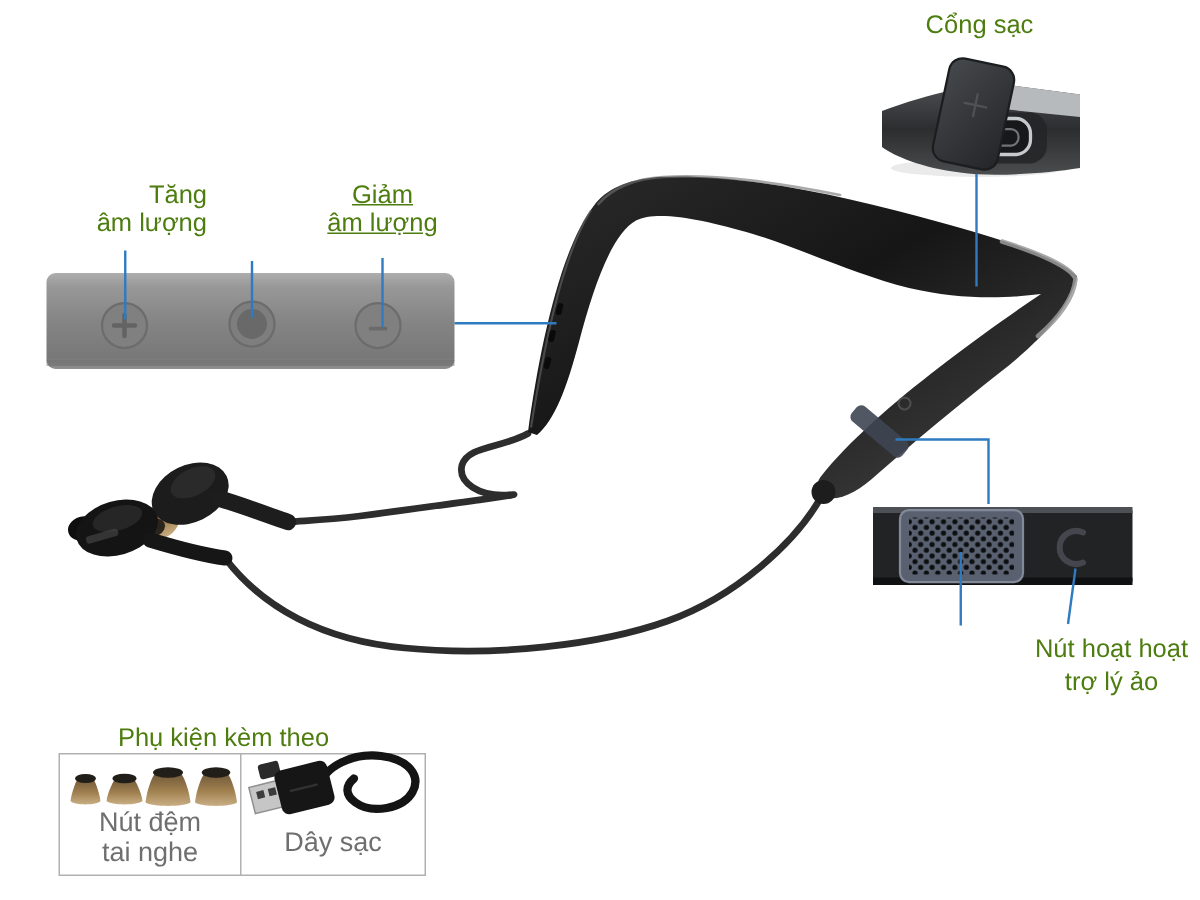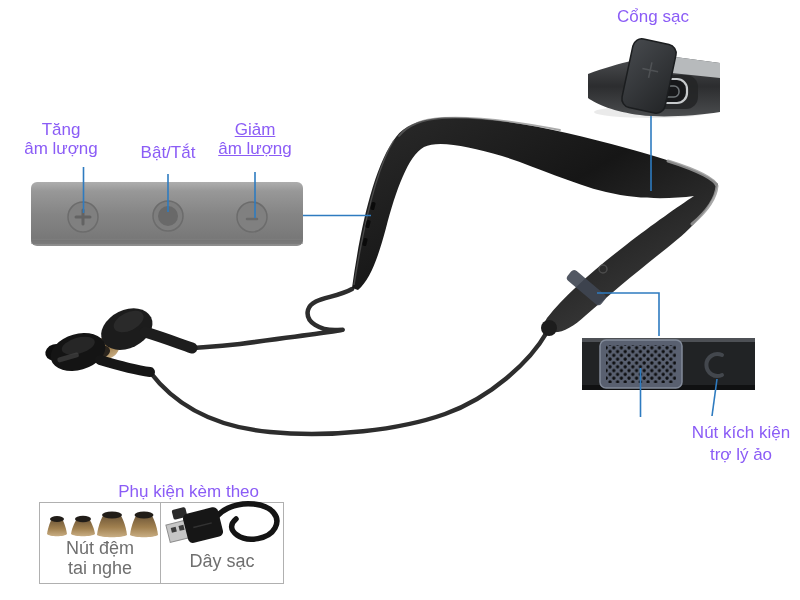--- a/index.html
+++ b/index.html
@@ -1,21 +1,21 @@
 <!DOCTYPE html>
 <html><head>
 <meta charset="utf-8">
 <style>
   html,body{margin:0;padding:0;background:#fff;}
   .canvas{position:relative;width:800px;height:600px;background:#ffffff;overflow:hidden;
           font-family:"Liberation Sans","DejaVu Sans",sans-serif;}
   .canvas svg{position:absolute;left:0;top:0;}
-  .lbl{position:absolute;color:#8b5cf6;font-size:17px;line-height:19px;text-align:center;
+  .lbl{position:absolute;color:#4d7c0f;font-size:17px;line-height:19px;text-align:center;
        white-space:nowrap;}
-  .lbl.left{text-align:right;}
+  .lbl.left{text-align:center;}
   .cell-lbl{position:absolute;color:#6f6f6f;font-size:18px;line-height:20px;text-align:center;
        white-space:nowrap;}
 </style>
 </head>
 <body>
 
 <div class="canvas">
 
   <svg width="800" height="600" viewBox="0 0 800 600">
     <defs>
@@ -185,37 +185,34 @@
           <path d="M193,527 H212" stroke="#3e3e3e" stroke-width="1.5" opacity="0.7"></path>
         </g>
       </g>
     </g>
   </svg>
 
   <div class="lbl" style="left:593px;top:7px;width:120px;">
     <span>Cổng sạc</span>
   </div>
 
-  <div class="lbl" style="left:1px;top:120px;width:120px;">
+  <div class="lbl" style="left:18px;top:120px;width:120px;text-align:right;">
     <span>Tăng</span><br>
     <span>âm lượng</span>
   </div>
 
-  <div class="lbl" style="left:108px;top:143px;width:120px;">
-    <span>Bật/Tắt</span>
-  </div>
 
   <div class="lbl" style="left:195px;top:120px;width:120px;text-decoration:underline;">
     <span>Giảm</span><br>
     <span>âm lượng</span>
   </div>
 
 
   <div class="lbl" style="left:666px;top:422px;width:150px;line-height:22px;">
-    <span>Nút kích kiện</span><br>
+    <span>Nút hoạt hoạt</span><br>
     <span>trợ lý ảo</span>
   </div>
 
   <div class="lbl left" style="left:39px;top:482px;width:220px;">
     <span>Phụ kiện kèm theo</span>
   </div>
 
   <div class="cell-lbl" style="left:40px;top:538px;width:120px;">
     <span>Nút đệm</span><br>
     <span>tai nghe</span>

